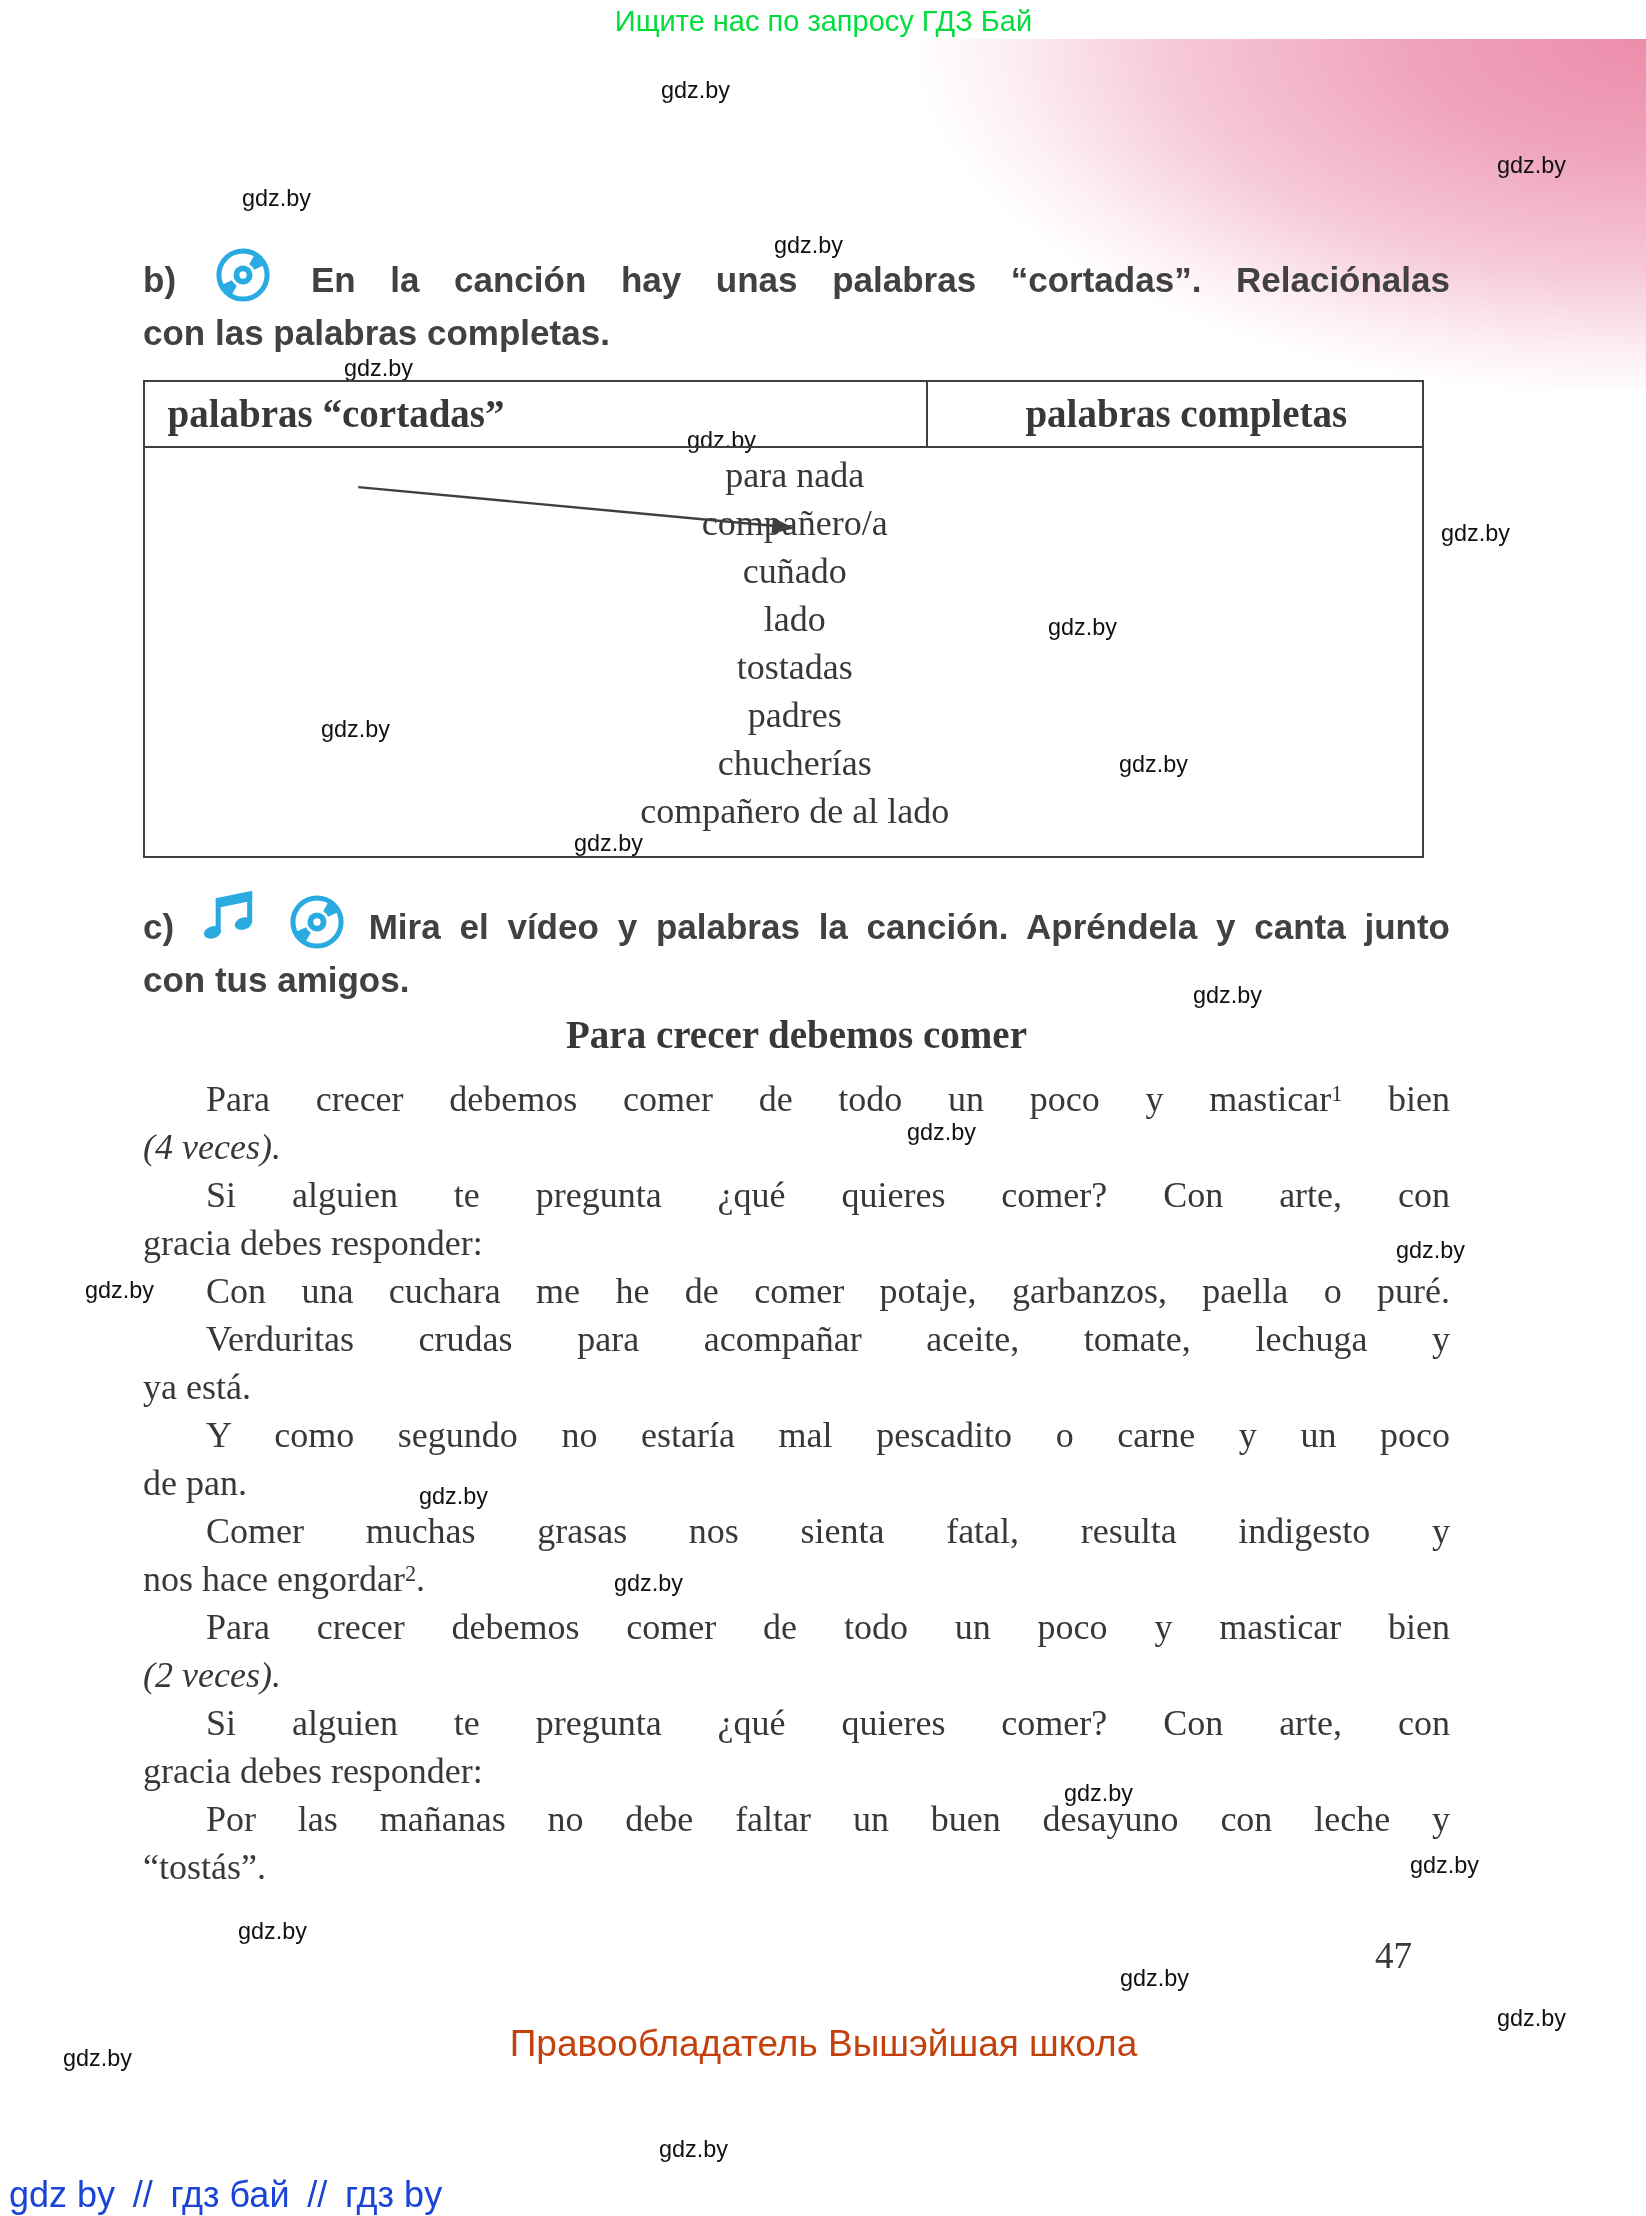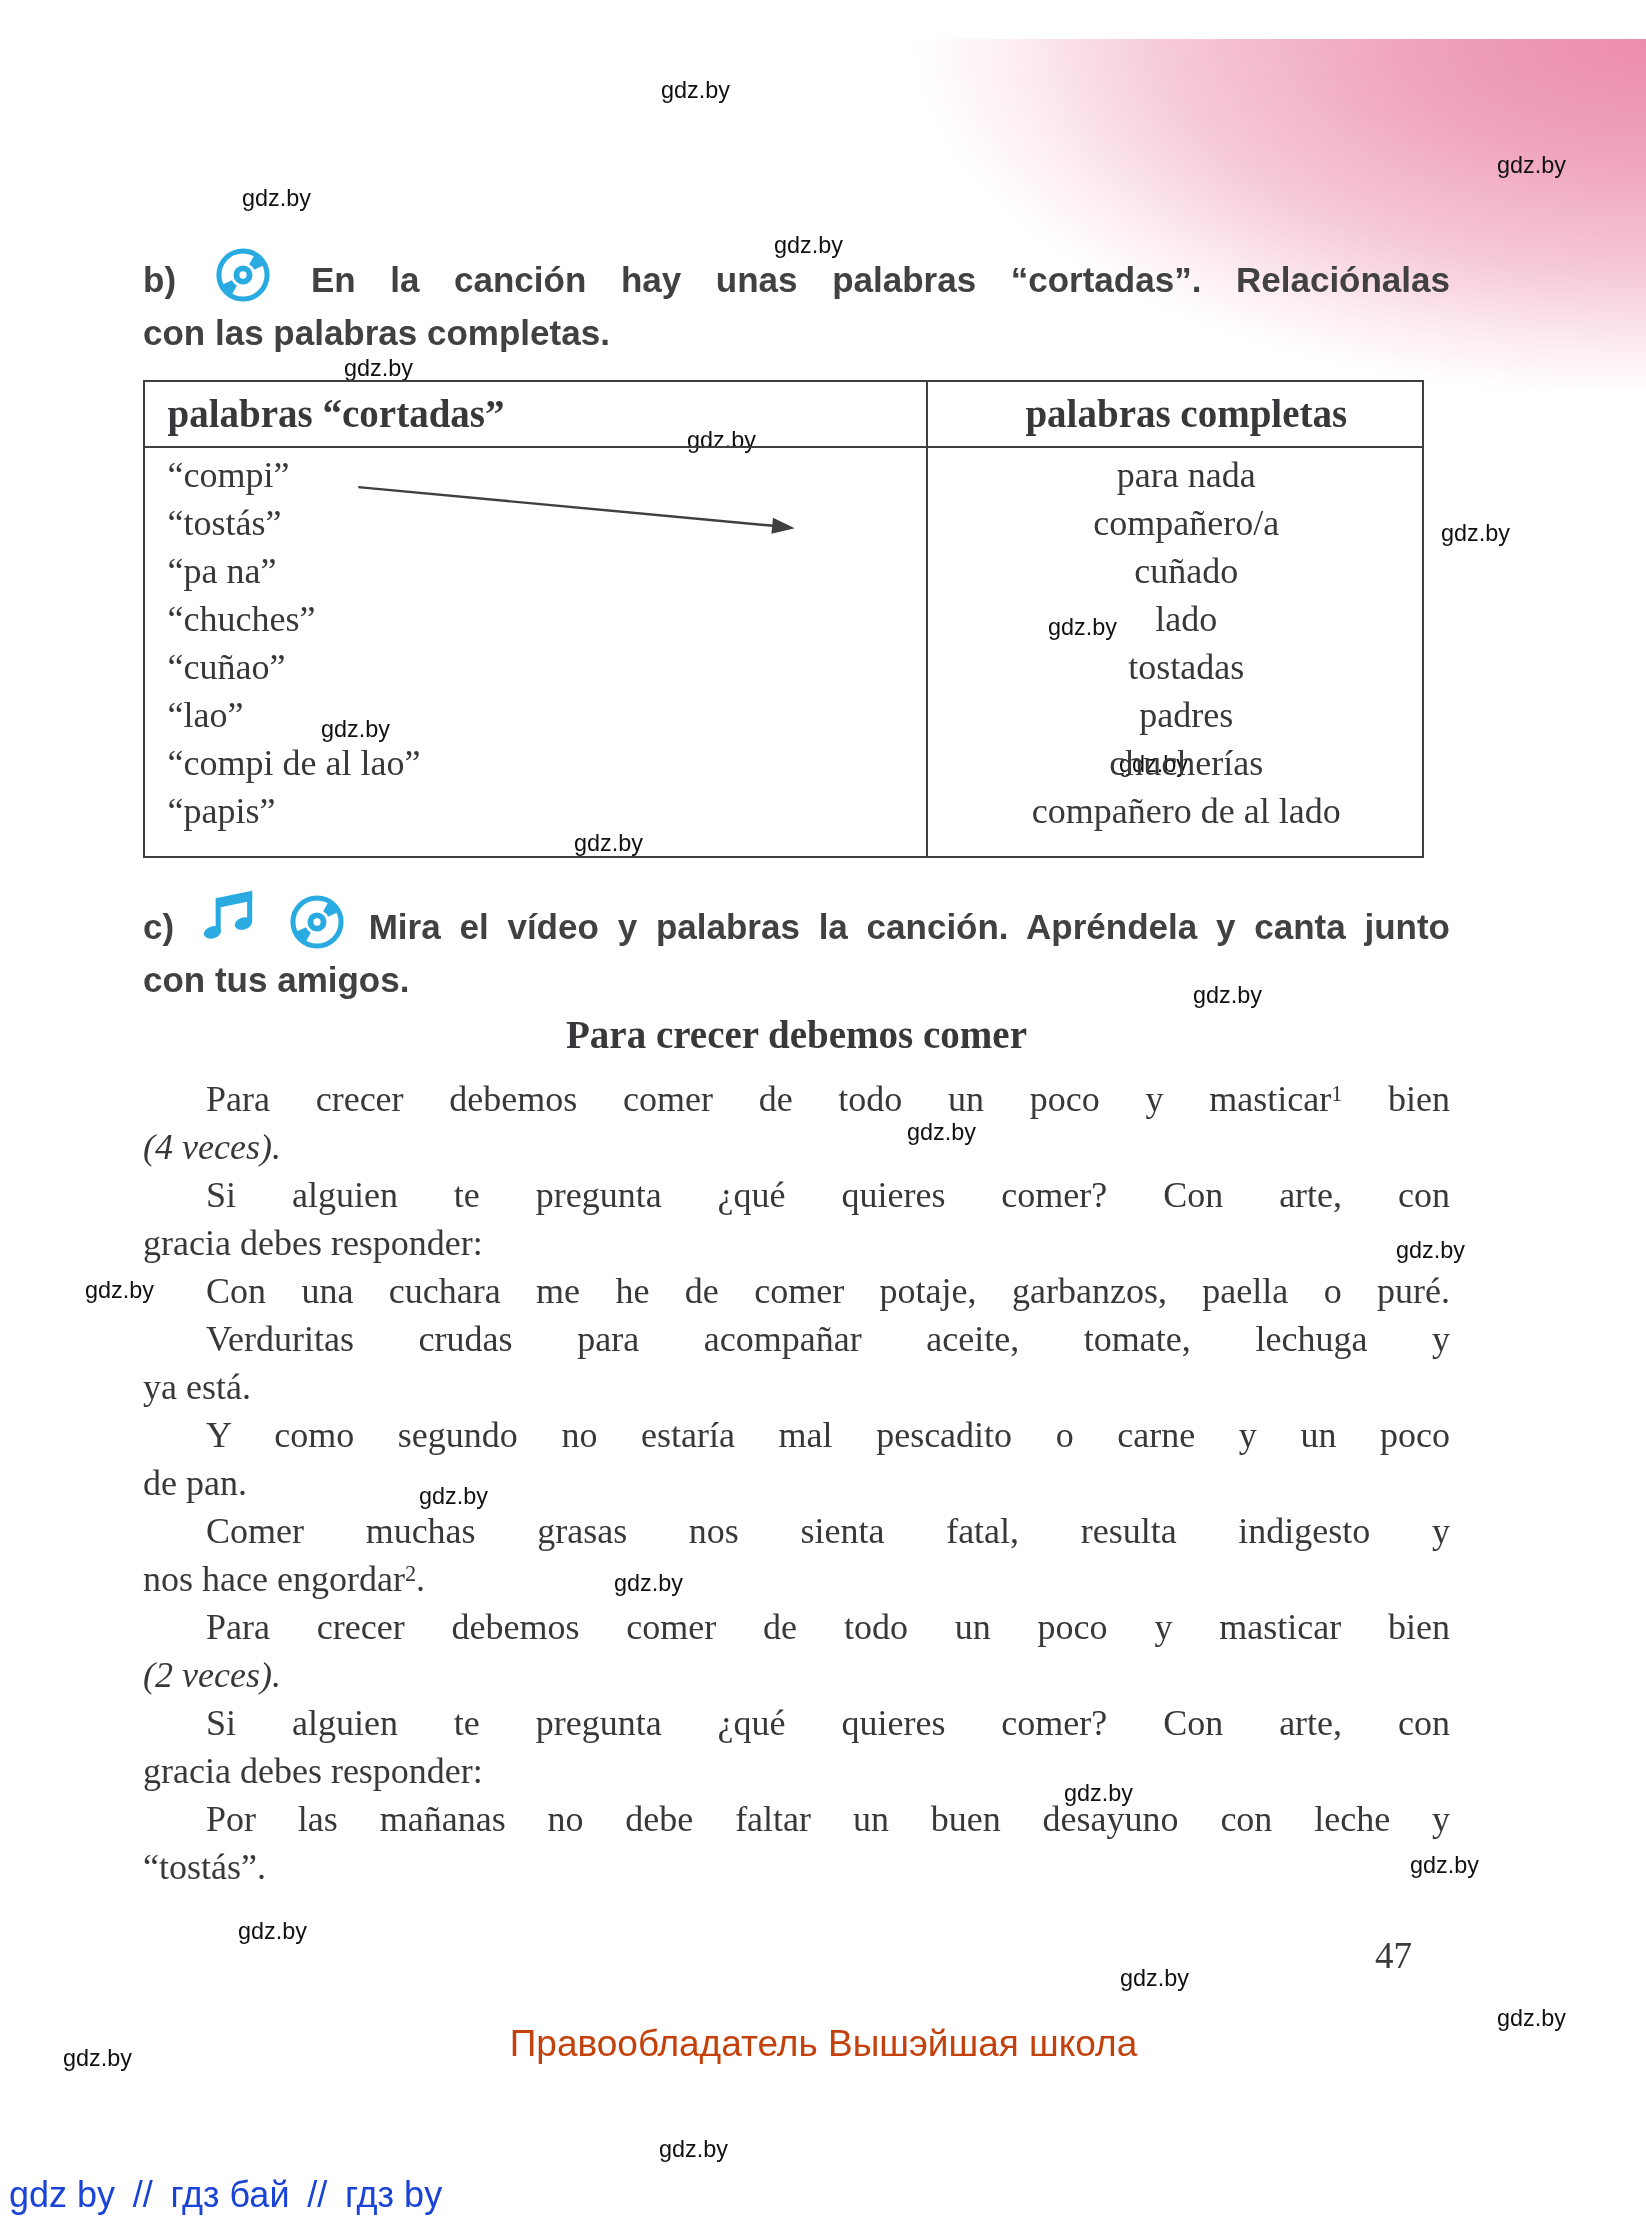--- a/index.html
+++ b/index.html
@@ -107,20 +107,21 @@
   }
   .blue-links span { margin: 0 8.9px; }
 </style>
 </head>
 <body>
 
 <div class="page">
 
   <div class="pink-wash"></div>
 
+  <div class="green-banner">Ищите нас по запросу ГДЗ Бай</div>
 
   <span class="wm" style="left:661px;top:77px">gdz.by</span>
   <span class="wm" style="left:1497px;top:152px">gdz.by</span>
   <span class="wm" style="left:242px;top:185px">gdz.by</span>
   <span class="wm" style="left:774px;top:232px">gdz.by</span>
   <span class="wm" style="left:344px;top:355px">gdz.by</span>
   <span class="wm" style="left:687px;top:427px">gdz.by</span>
   <span class="wm" style="left:1441px;top:520px">gdz.by</span>
   <span class="wm" style="left:1048px;top:614px">gdz.by</span>
   <span class="wm" style="left:321px;top:716px">gdz.by</span>
@@ -154,30 +155,20 @@
     </span>
     <span class="line">con las palabras completas.</span>
   </div>
 
   <div class="match-table">
     <div class="t-row t-head">
       <div class="t-cell t-c1">palabras “cortadas”</div>
       <div class="t-cell t-c2">palabras completas</div>
     </div>
     <div class="t-row t-body">
-      <div class="t-cell t-c1">
-        <div class="t-line">“compi”</div>
-        <div class="t-line">“tostás”</div>
-        <div class="t-line">“pa na”</div>
-        <div class="t-line">“chuches”</div>
-        <div class="t-line">“cuñao”</div>
-        <div class="t-line">“lao”</div>
-        <div class="t-line">“compi de al lao”</div>
-        <div class="t-line">“papis”</div>
-      </div>
       <div class="t-cell t-c2">
         <div class="t-line">para nada</div>
         <div class="t-line">compañero/a</div>
         <div class="t-line">cuñado</div>
         <div class="t-line">lado</div>
         <div class="t-line">tostadas</div>
         <div class="t-line">padres</div>
         <div class="t-line">chucherías</div>
         <div class="t-line">compañero de al lado</div>
       </div>

